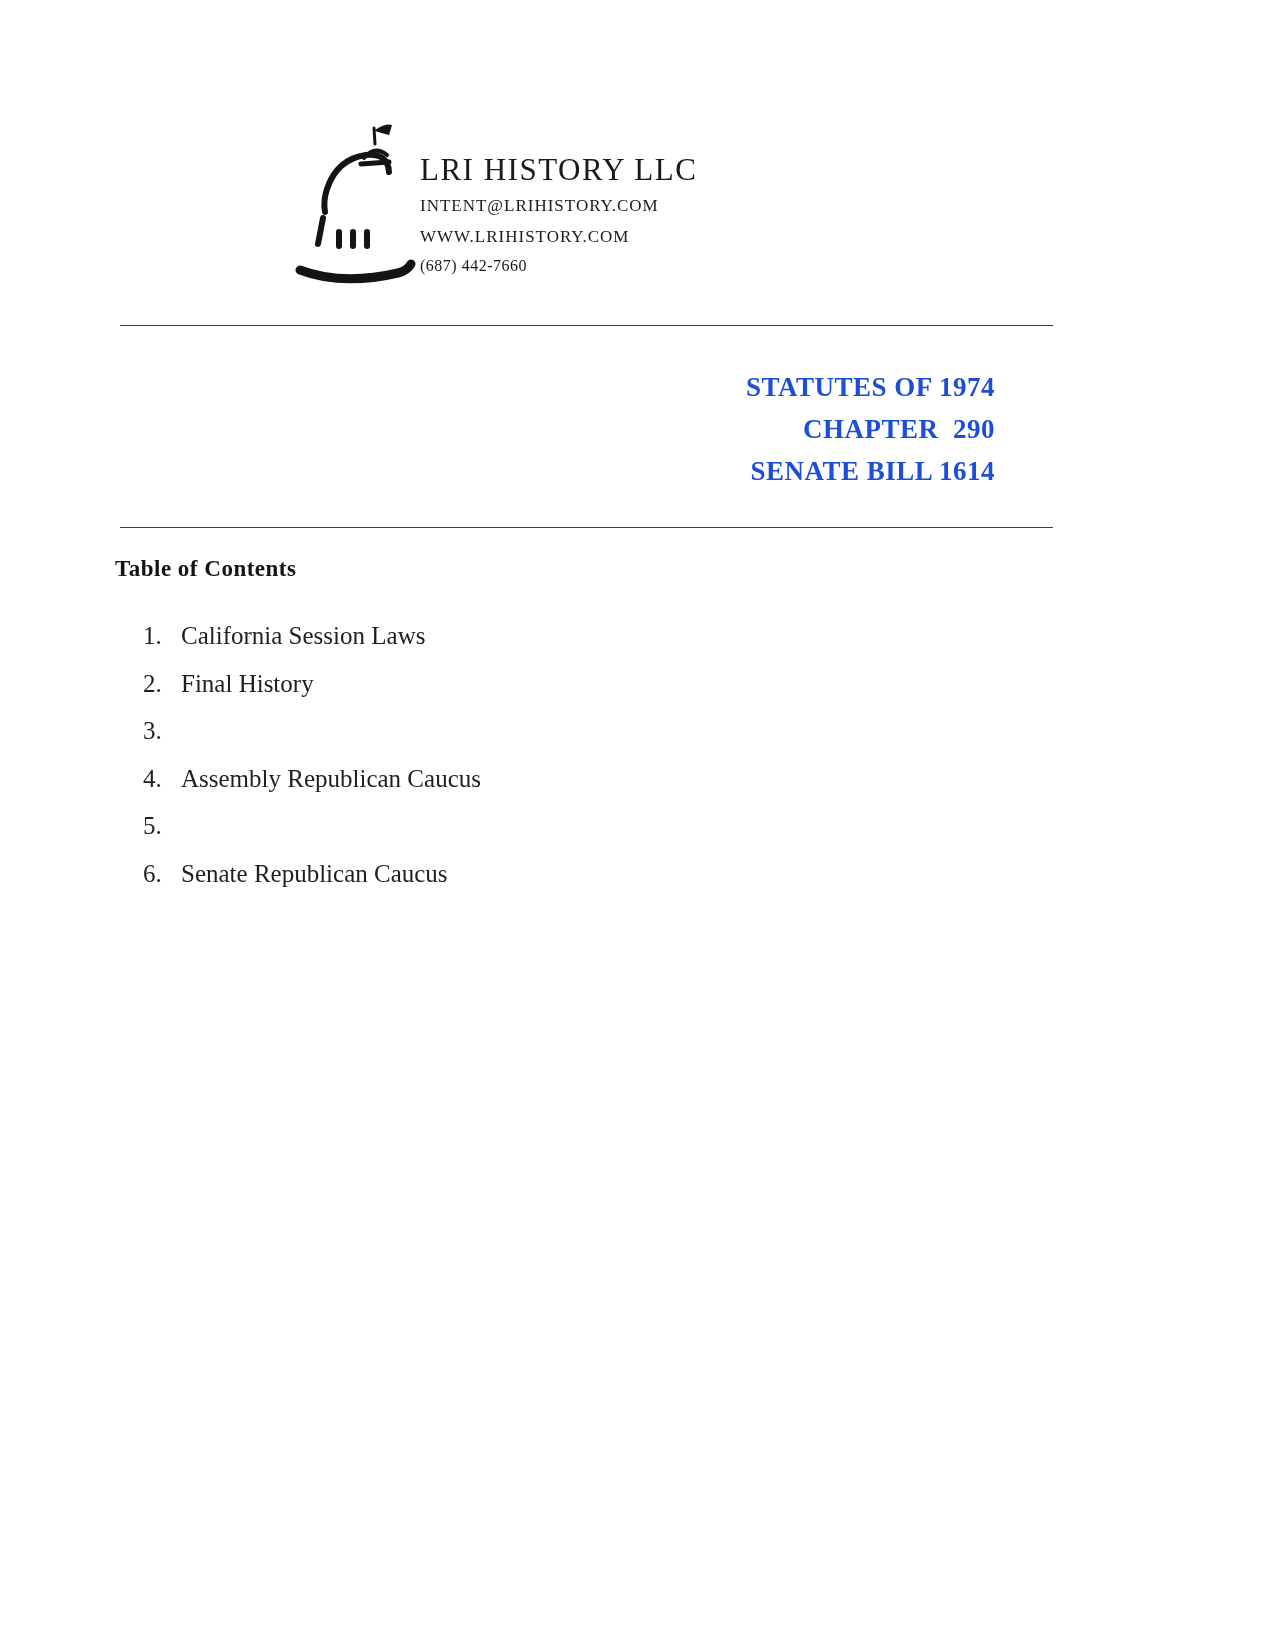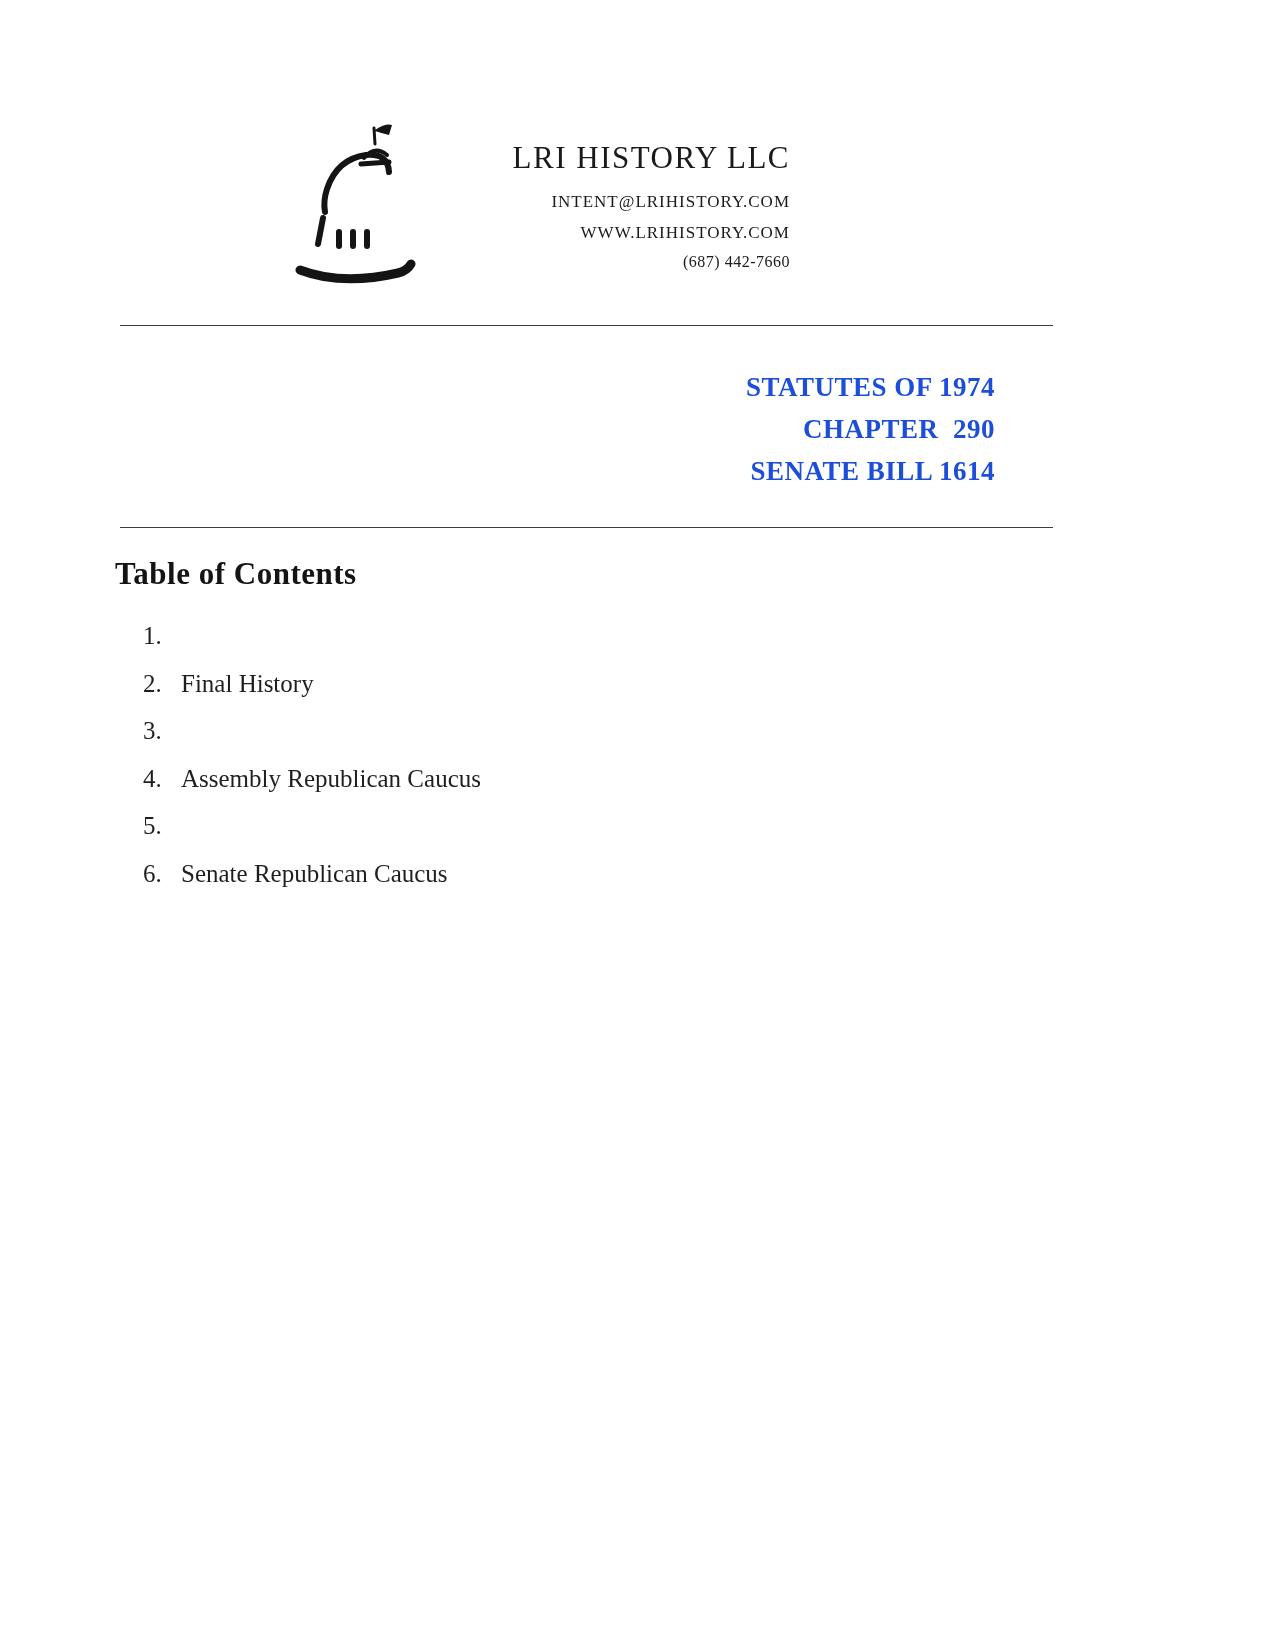--- a/index.html
+++ b/index.html
@@ -21,38 +21,38 @@
   .logo {
     position: absolute;
     left: 292px;
     top: 118px;
     width: 150px;
     height: 170px;
   }
   .header-text {
     position: absolute;
     left: 420px;
-    top: 140px;
+    top: 152px;
     width: 370px;
-    text-align: right;
+    text-align: left;
   }
   .company-name {
     font-size: 31px;
     letter-spacing: 1.5px;
     color: #1a1a1a;
     white-space: pre;
   }
   .contact-line {
     font-size: 17px;
     letter-spacing: 1px;
     margin-top: 11px;
     color: #1a1a1a;
     white-space: pre;
   }
-  .contact-line.first { margin-top: 16px; }
+  .contact-line.first { margin-top: 8px; }
   .phone-line {
     font-size: 16px;
     letter-spacing: 0.5px;
     margin-top: 10px;
     color: #1a1a1a;
     white-space: pre;
   }
 
   .divider {
     position: absolute;
@@ -78,21 +78,21 @@
     line-height: 42px;
     letter-spacing: 0.5px;
     white-space: pre;
   }
 
   
   .toc-heading {
     position: absolute;
     left: 115px;
     top: 556px;
-    font-size: 31px;
+    font-size: 23px;
     font-weight: bold;
     color: #141414;
     letter-spacing: 0.5px;
   }
   .toc-list {
     position: absolute;
     left: 143px;
     top: 622px;
     width: 900px;
   }
@@ -158,20 +158,21 @@
     <div class="statute-line">SENATE BILL 1614</div>
   </div>
 
   <hr class="divider bottom">
 
   <div class="toc-heading">Table of Contents</div>
 
   <div class="toc-list">
     <div class="toc-item">
       <span class="toc-num">1.</span>
+      <span class="toc-label">California Session Laws</span>
     </div>
     <div class="toc-item">
       <span class="toc-num">2.</span>
       <span class="toc-label">Final History</span>
     </div>
     <div class="toc-item">
       <span class="toc-num">3.</span>
     </div>
     <div class="toc-item">
       <span class="toc-num">4.</span>

